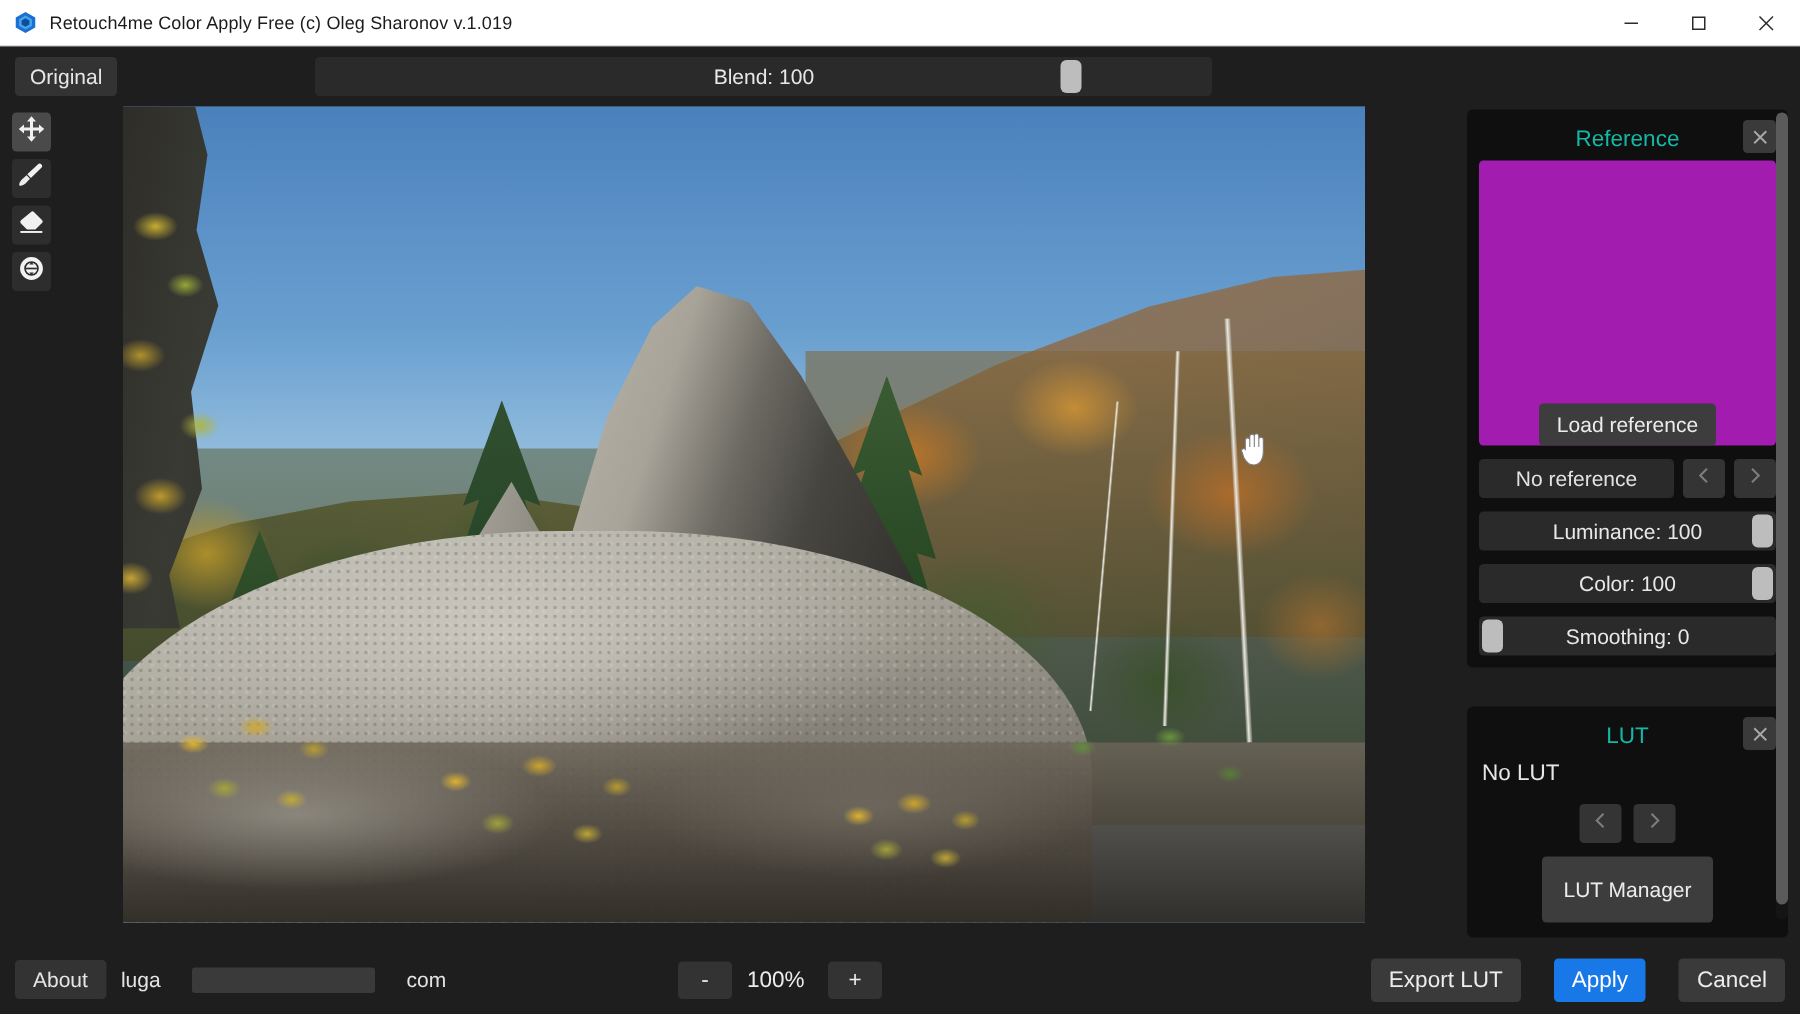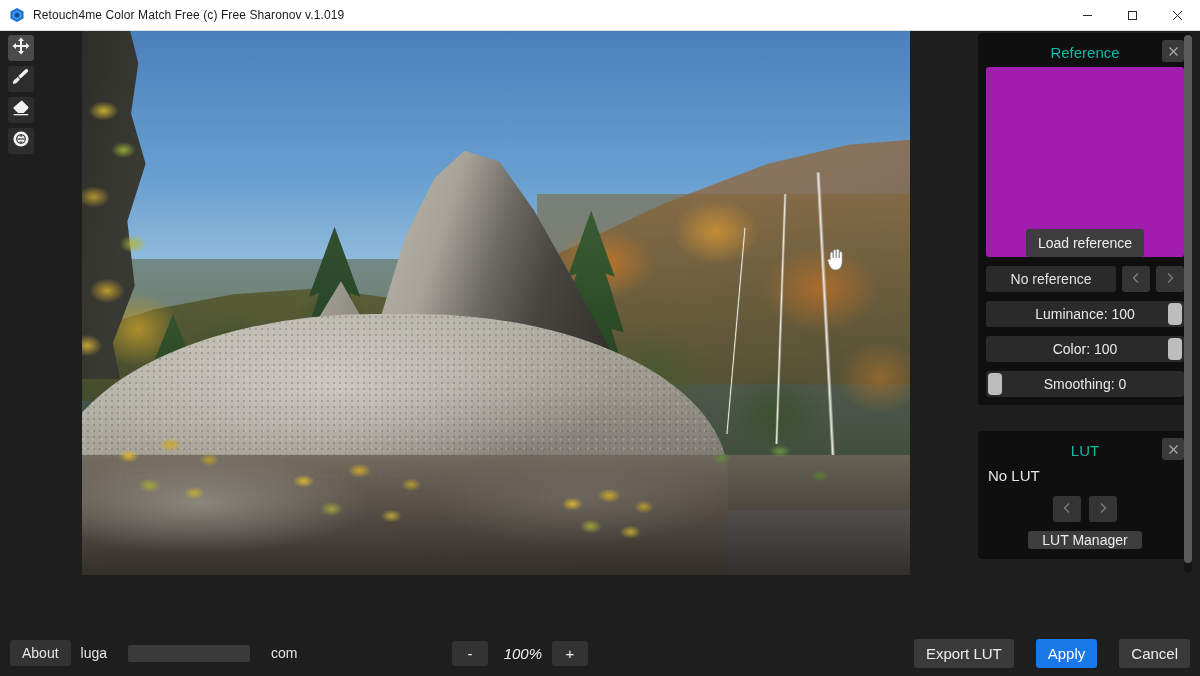--- a/index.html
+++ b/index.html
@@ -447,21 +447,21 @@
     justify-content: center;
     margin-top: 9px;
   }
   .lut-manager-btn {
     background: #3d3d3d;
     color: #ececec;
     border: none;
     border-radius: 3px;
     font-family: "Liberation Sans", sans-serif;
     font-size: 14px;
-    padding: 1px 14px;
+    padding: 14px 14px;
     cursor: pointer;
   }
 
   .panel-scrollbar {
     position: absolute;
     right: 8px;
     top: 4px;
     width: 8px;
     height: 538px;
     background: #151515;
@@ -526,22 +526,21 @@
     color: #ececec;
     font-size: 15px;
     font-family: "Liberation Sans", sans-serif;
     cursor: pointer;
     line-height: 1;
   }
   .zoom-level {
     font-size: 15px;
     color: #ececec;
     min-width: 44px;
-    text-align: right;
-    font-style: italic;
+    text-align: left;
   }
   .action-group {
     position: absolute;
     right: 10px;
     display: flex;
     align-items: center;
     gap: 22px;
   }
   .action-btn {
     background: #3a3a3a;
@@ -565,21 +564,21 @@
 
   <div class="titlebar">
     <div class="title-left">
       <span class="app-logo">
         <svg width="16" height="16" viewBox="0 0 16 16">
           <polygon points="8,1 14.5,4.6 14.5,11.4 8,15 1.5,11.4 1.5,4.6" fill="#1a6fd4"></polygon>
           <polygon points="8,3.4 12.3,5.8 12.3,10.3 8,12.7 3.7,10.3 3.7,5.8" fill="#4aa3e8"></polygon>
           <polygon points="8,5.2 10.6,6.7 10.6,9.4 8,10.9 5.4,9.4 5.4,6.7" fill="#0d4e9c"></polygon>
         </svg>
       </span>
-      <span class="title-text">Retouch4me Color Match Free (c) Free Sharonov v.1.019</span>
+      <span class="title-text">Retouch4me Color Apply Free (c) Oleg Sharonov v.1.019</span>
     </div>
     <div class="win-buttons">
       <div class="win-btn">
         <svg width="11" height="11" viewBox="0 0 11 11">
             <line x1="1" y1="5.5" x2="10" y2="5.5" stroke="currentColor" stroke-width="1"></line>
           </svg>
       </div>
       <div class="win-btn">
         <svg width="11" height="11" viewBox="0 0 11 11">
             <rect x="1.5" y="1.5" width="8" height="8" fill="none" stroke="currentColor" stroke-width="1"></rect>
@@ -587,20 +586,27 @@
       </div>
       <div class="win-btn close">
         <svg width="11" height="11" viewBox="0 0 11 11">
             <line x1="1" y1="1" x2="10" y2="10" stroke="currentColor" stroke-width="1"></line>
             <line x1="10" y1="1" x2="1" y2="10" stroke="currentColor" stroke-width="1"></line>
           </svg>
       </div>
     </div>
   </div>
 
+  <div class="toolbar">
+    <button class="btn original-btn">Original</button>
+    <div class="blend-slider">
+      <span class="slider-label">Blend: 100</span>
+      <div class="slider-handle" style="left:497px;"></div>
+    </div>
+  </div>
 
   <div class="body-row">
 
     <div class="tool-rail">
       <div class="tool-btn active">
         <span>
           <svg width="18" height="18" viewBox="0 0 18 18" fill="#f0f0f0">
             <path d="M9 0.5 L12 4 H10 V8 H14 V6 L17.5 9 L14 12 V10 H10 V14 H12 L9 17.5 L6 14 H8 V10 H4 V12 L0.5 9 L4 6 V8 H8 V4 H6 Z"></path>
           </svg>
         </span>

